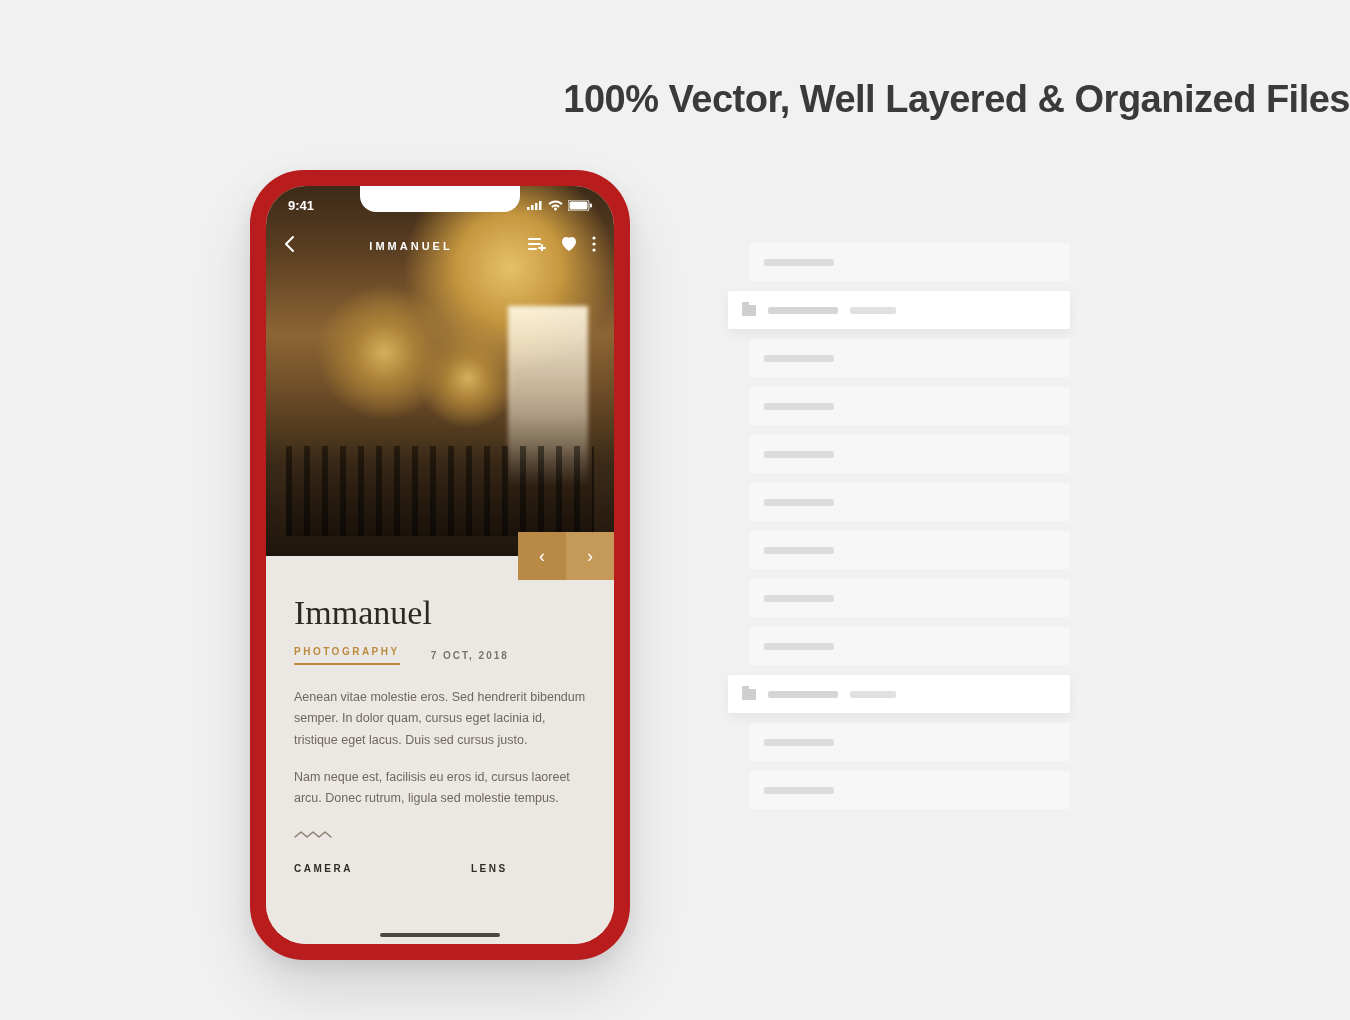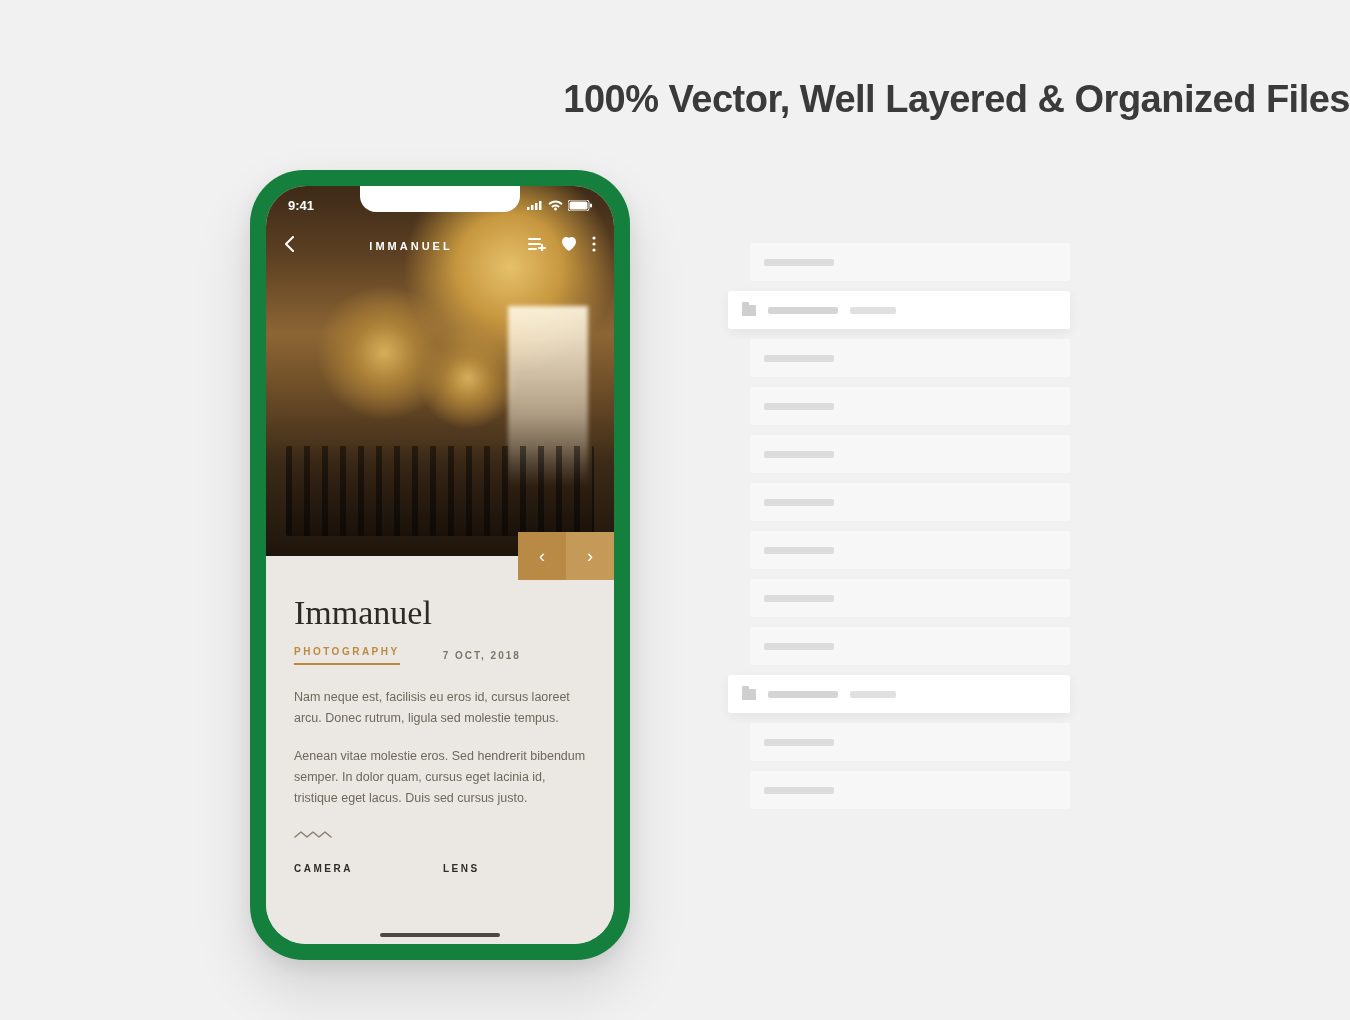--- a/index.html
+++ b/index.html
@@ -24,21 +24,21 @@
     letter-spacing: -0.5px;
   }
 
   
   .phone {
     position: absolute;
     left: 250px;
     top: 170px;
     width: 380px;
     height: 790px;
-    background: #15803d;
+    background: #b91c1c;
     border-radius: 54px;
     box-shadow: 0 30px 60px rgba(0,0,0,0.12), 0 8px 20px rgba(0,0,0,0.08);
     padding: 16px;
   }
   .screen {
     width: 100%;
     height: 100%;
     border-radius: 40px;
     overflow: hidden;
     background: #ebe8e3;
@@ -153,21 +153,21 @@
   .article-title {
     font-family: Georgia, "Times New Roman", serif;
     font-size: 34px;
     color: #2d2a26;
     font-weight: 400;
     margin-bottom: 14px;
   }
   .meta-row {
     display: flex;
     align-items: center;
-    gap: 30px;
+    gap: 18px;
     margin-bottom: 22px;
   }
   .meta-category {
     font-size: 10px;
     letter-spacing: 2.5px;
     font-weight: 700;
     color: #bb8a3f;
     padding-bottom: 6px;
     border-bottom: 2px solid #bb8a3f;
   }
@@ -183,21 +183,21 @@
     line-height: 1.7;
     color: #6f675c;
     margin-bottom: 16px;
   }
   .zigzag {
     margin: 14px 0 20px 0;
     color: #8d8276;
   }
   .spec-row {
     display: flex;
-    gap: 90px;
+    gap: 118px;
     font-size: 10px;
     letter-spacing: 2.5px;
     font-weight: 700;
     color: #2f2b25;
     margin-bottom: 14px;
   }
   .home-indicator {
     position:absolute;
     bottom:7px; left:50%; transform:translateX(-50%);
     width:120px; height:4px; border-radius:2px;
@@ -312,22 +312,22 @@
       <button class="prev">‹</button>
       <button class="next">›</button>
     </div>
 
     <div class="article">
       <div class="article-title">Immanuel</div>
       <div class="meta-row">
         <span class="meta-category">PHOTOGRAPHY</span>
         <span class="meta-date">7 OCT, 2018</span>
       </div>
+      <p class="body-text">Aenean vitae molestie eros. Sed hendrerit bibendum semper. In dolor quam, cursus eget lacinia id, tristique eget lacus. Duis sed cursus justo.</p>
       <p class="body-text">Nam neque est, facilisis eu eros id, cursus laoreet arcu. Donec rutrum, ligula sed molestie tempus.</p>
-      <p class="body-text">Aenean vitae molestie eros. Sed hendrerit bibendum semper. In dolor quam, cursus eget lacinia id, tristique eget lacus. Duis sed cursus justo.</p>
       <div class="zigzag">
         <svg width="52" height="8" viewBox="0 0 52 8">
             <path d="M1 6 7 1l6 5 6-5 6 5 6-5 6 5" fill="none" stroke="#8d8276" stroke-width="1.6" stroke-linecap="round" stroke-linejoin="round"></path>
           </svg>
       </div>
       <div class="spec-row">
         <span>CAMERA</span>
         <span>LENS</span>
       </div>
       <div class="home-indicator"></div>

